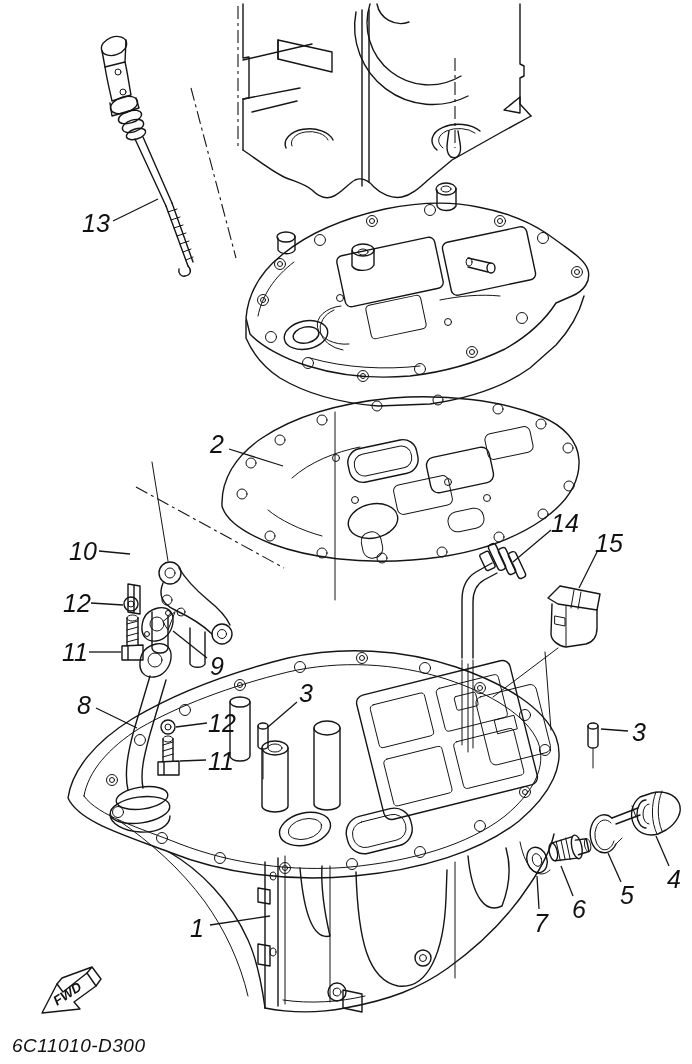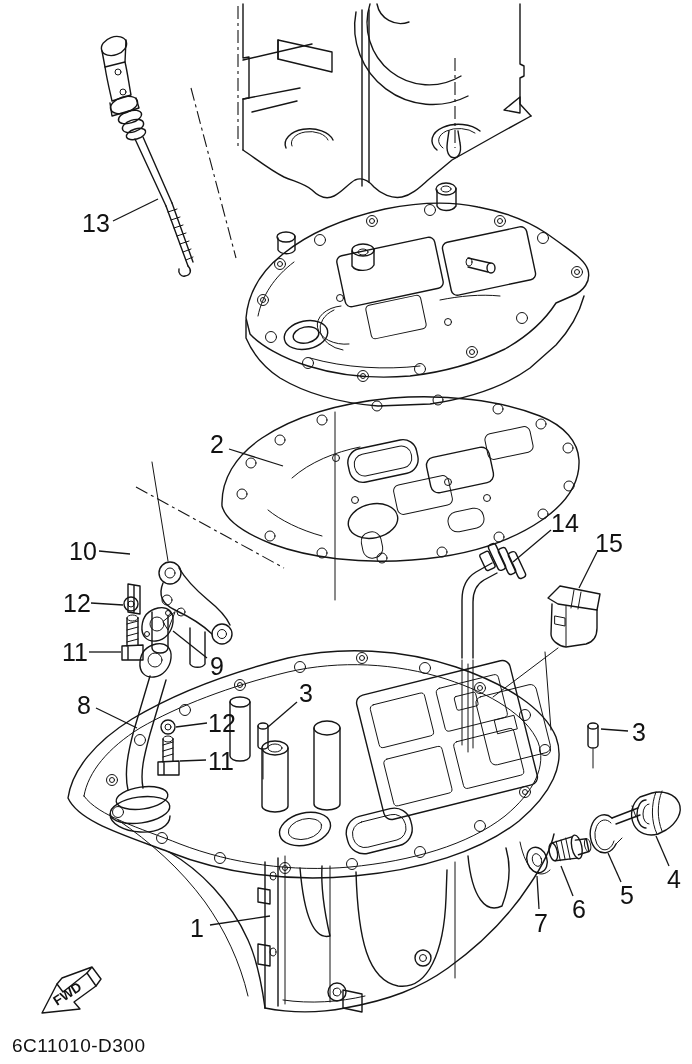--- a/index.html
+++ b/index.html
@@ -1,16 +1,16 @@
 <!DOCTYPE html>
 <html><head>
 <meta charset="utf-8">
 <style>
   html,body{margin:0;padding:0;background:#fff;}
-  .page{position:relative;width:692px;height:1064px;background:#ffffff;overflow:hidden;}
+  .page{position:relative;width:692px;height:1064px;background:#ffffff;overflow:hidden;font-style:italic;}
   svg{position:absolute;left:0;top:0;}
   svg *{vector-effect:non-scaling-stroke;}
   .ln{fill:none;stroke:#151515;stroke-width:1.4;stroke-linecap:round;stroke-linejoin:round;}
   .thin{fill:none;stroke:#151515;stroke-width:1;stroke-linecap:round;}
   .dash{fill:none;stroke:#151515;stroke-width:1.1;stroke-dasharray:13 4 3 4;}
   .leader{fill:none;stroke:#151515;stroke-width:1.3;}
   .callout{font-family:"Liberation Sans","DejaVu Sans",sans-serif;font-size:25px;fill:#111;}
   .code{font-family:"Liberation Sans","DejaVu Sans",sans-serif;font-size:19px;fill:#111;letter-spacing:.5px;}
   .fwd{font-family:"Liberation Sans","DejaVu Sans",sans-serif;font-size:13.5px;font-weight:700;fill:#111;}
 </style>

